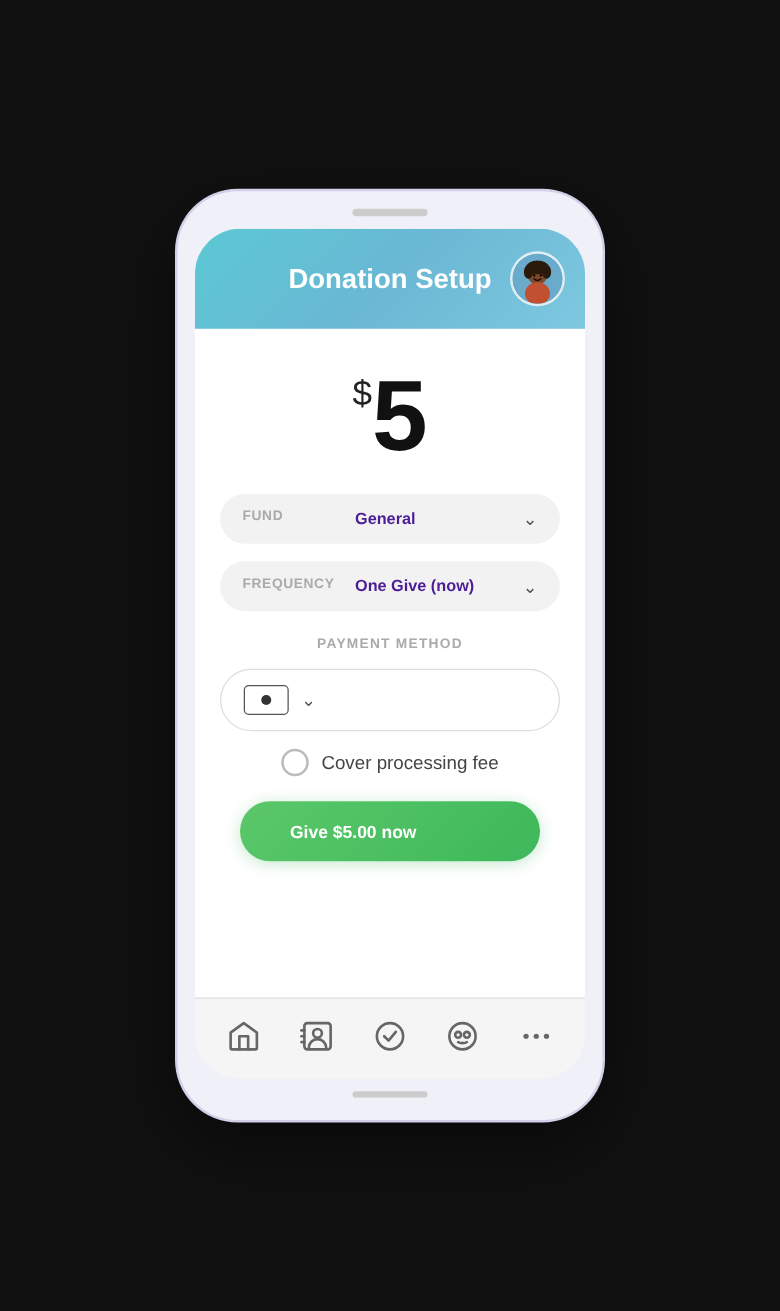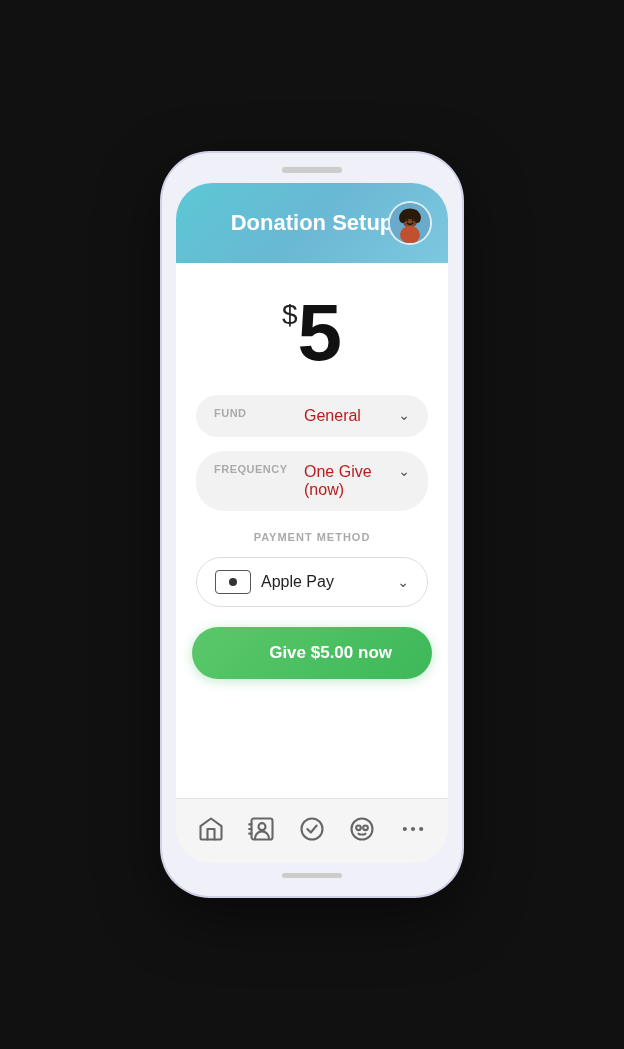--- a/index.html
+++ b/index.html
@@ -7,21 +7,21 @@
     body {
       background: #111;
       display: flex;
       justify-content: center;
       align-items: center;
       min-height: 100vh;
       font-family: -apple-system, BlinkMacSystemFont, 'Segoe UI', sans-serif;
     }
 
     .phone-outer {
-      width: 300px;
+      width: 340px;
       background: #f0f0f8;
       border-radius: 48px;
       padding: 14px;
       box-shadow: 0 0 0 2px #d0d0e8, 0 20px 60px rgba(0,0,0,0.5);
       position: relative;
     }
 
     .phone-notch-top {
       width: 60px;
       height: 6px;
@@ -122,23 +122,23 @@
       font-weight: 600;
       color: #aaa;
       letter-spacing: 0.5px;
       text-transform: uppercase;
       width: 90px;
       flex-shrink: 0;
     }
 
     .dropdown-value {
       flex: 1;
-      font-size: 16px;
-      font-weight: 400;
-      color: #b91c1c;
+      font-size: 13px;
+      font-weight: 700;
+      color: #4c1d95;
     }
 
     .chevron-icon {
       color: #555;
       font-size: 14px;
     }
 
     .section-label {
       font-size: 11px;
       font-weight: 600;
@@ -207,25 +207,25 @@
       font-size: 15px;
       color: #444;
     }
 
     .give-button {
       background: linear-gradient(135deg, #5bc86a, #3db85a);
       color: white;
       border: none;
       border-radius: 30px;
       padding: 16px 40px;
-      font-size: 17px;
+      font-size: 14px;
       font-weight: 700;
       cursor: pointer;
       width: 240px;
-      text-align: right;
+      text-align: left;
       margin-top: 6px;
       box-shadow: 0 2px 12px rgba(60,180,90,0.3);
     }
 
     
     .bottom-nav {
       background: #f5f5f5;
       border-top: 1px solid #e0e0e0;
       padding: 12px 10px 16px;
       display: flex;
@@ -312,24 +312,27 @@
         <span class="dropdown-value">One Give (now)</span>
         <span class="chevron-icon">⌄</span>
       </div>
 
       <div class="section-label">PAYMENT METHOD</div>
 
       <div class="payment-method-row">
         <div class="apple-pay-icon">
           <div class="apple-pay-dot"></div>
         </div>
-        <span class="payment-value">Apple Pay</span>
         <span class="chevron-icon">⌄</span>
       </div>
 
+      <div class="checkbox-row">
+        <div class="checkbox-circle"></div>
+        <span class="checkbox-label">Cover processing fee</span>
+      </div>
 
       <button class="give-button">Give $5.00 now</button>
 
     </div>
 
     <div class="bottom-nav">
 
       <div class="nav-item">
         <div class="nav-icon">
           <svg viewBox="0 0 24 24" fill="none" stroke="#666" stroke-width="1.8" stroke-linecap="round" stroke-linejoin="round">

